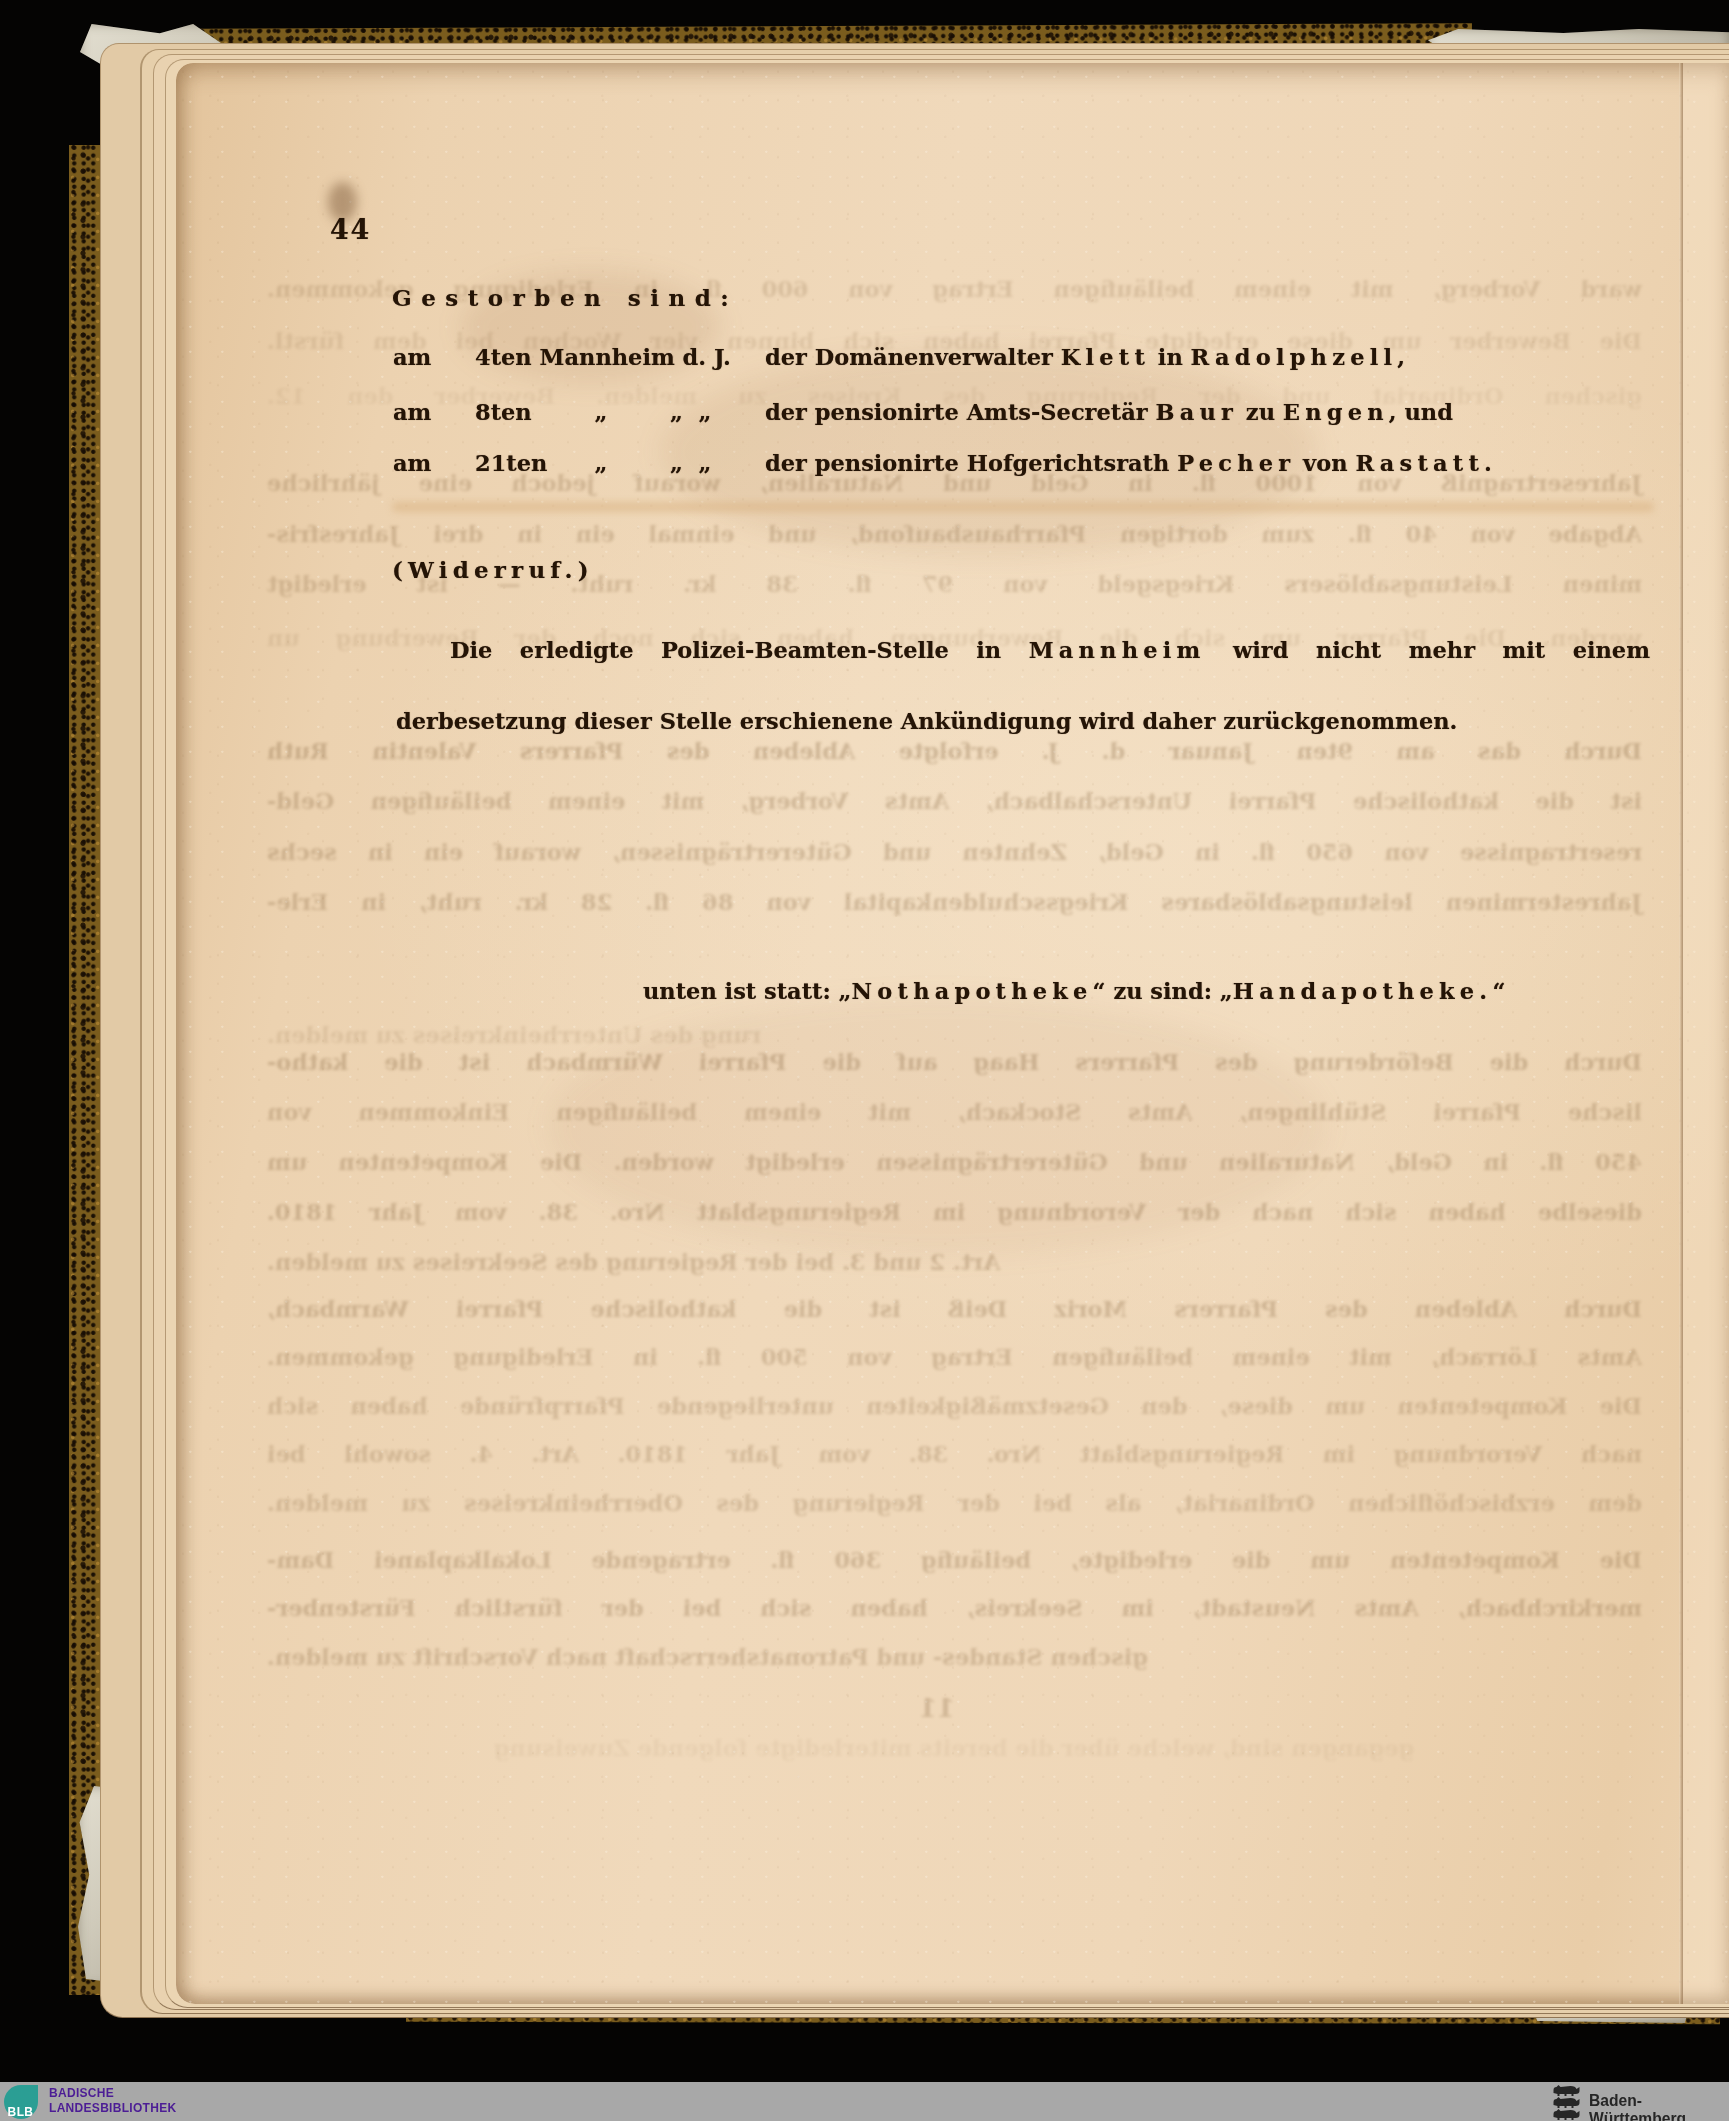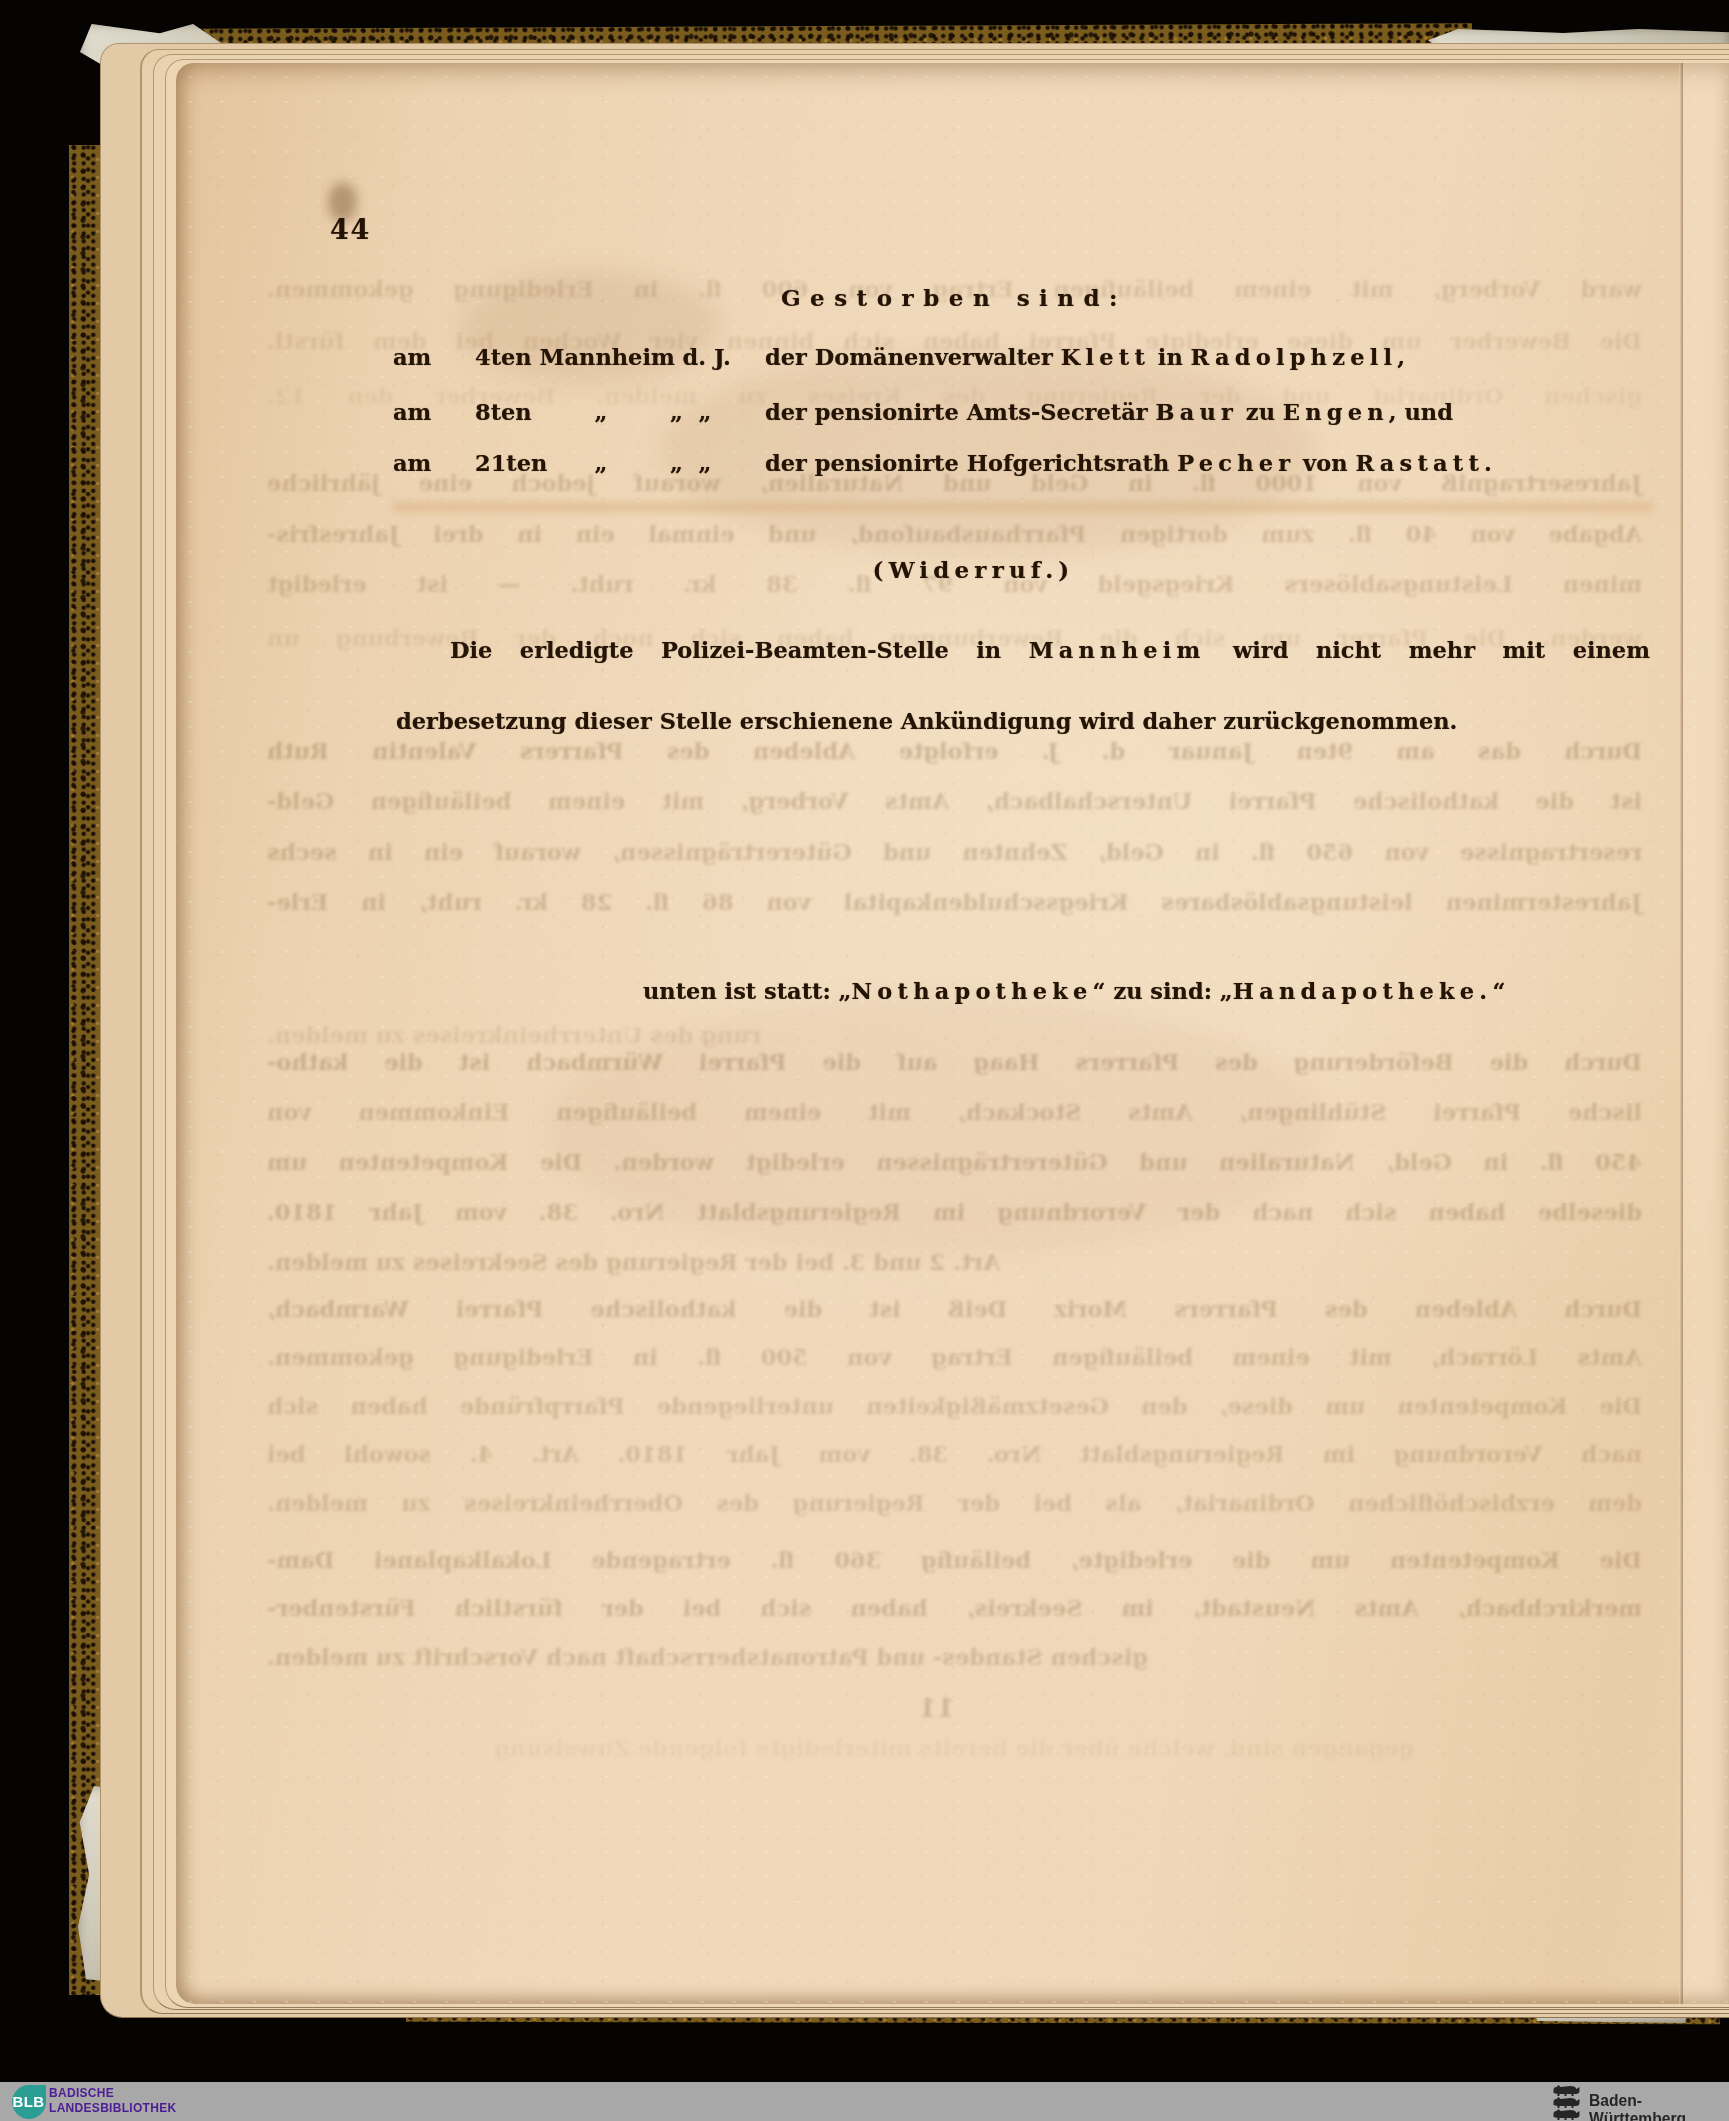--- a/index.html
+++ b/index.html
@@ -61,40 +61,40 @@
   
   .bleed-line{position:absolute;transform:scaleX(-1);filter:blur(1.7px);
       font:bold 22.5px "DejaVu Serif",serif;color:#7b5a33;line-height:1.1;}
   .jfull{text-align:justify;text-align-last:justify;}
   .vleft{text-align:right;text-align-last:right;}
   .vcenter{text-align:center;text-align-last:center;}
 
   
   .ink{color:#241406;font-weight:bold;text-shadow:0 0 0.9px rgba(45,22,6,.55);}
   .pagenum{left:154px;top:151px;font-size:27px;letter-spacing:1.7px;}
-  .center-head{text-align:center;font-size:23px;}
+  .center-head{font-size:23px;}
   .head-deaths{left:216px;top:221px;width:1124px;letter-spacing:9.5px;}
   .head-widerruf{left:216px;top:493px;width:1163px;letter-spacing:5.2px;}
   .drow{left:217px;display:flex;width:1258px;font-size:22.5px;}
   .dcol1{width:82px;}
   .dcol2{width:290px;white-space:pre;}
   .dcol3{flex:1;}
   .para-line{left:220px;width:1254px;font-size:22.5px;}
   .jpara{text-align:justify;text-align-last:justify;margin-top:34px;}
   .indent{text-indent:54px;}
   .sperr{letter-spacing:5.2px;}
   .ber-l1{left:256px;width:1218px;}
   .ber-l2{left:467px;width:auto;}
 
   
   .footer{left:0;top:2082px;width:1729px;height:39px;background:#a8a8a8;
           font-family:"Liberation Sans",sans-serif;}
   .blb-logo{left:3.5px;top:2.6px;width:34px;height:34px;background:#2b9e94;
-            border-radius:50% 0 50% 50%;display:flex;align-items:center;justify-content:center;
-            color:#ffffff;font-weight:bold;font-size:15px;letter-spacing:0.4px;margin-left:8px;}
+            border-radius:50% 0 50% 50%;display:flex;align-items:flex-end;justify-content:center;
+            color:#ffffff;font-weight:bold;font-size:12px;letter-spacing:0.4px;}
   .blb-name{left:49px;top:4.3px;font-weight:bold;font-size:12px;line-height:1.22;
             letter-spacing:0.3px;color:#4c1d95;}
   .bw-arms{left:1551px;top:1.7px;}
   .bw-label{left:1589px;top:9.5px;font-weight:bold;font-size:15.6px;color:#262626;}
 </style>
 </head>
 <body>
 
 <div class="stage">
 

